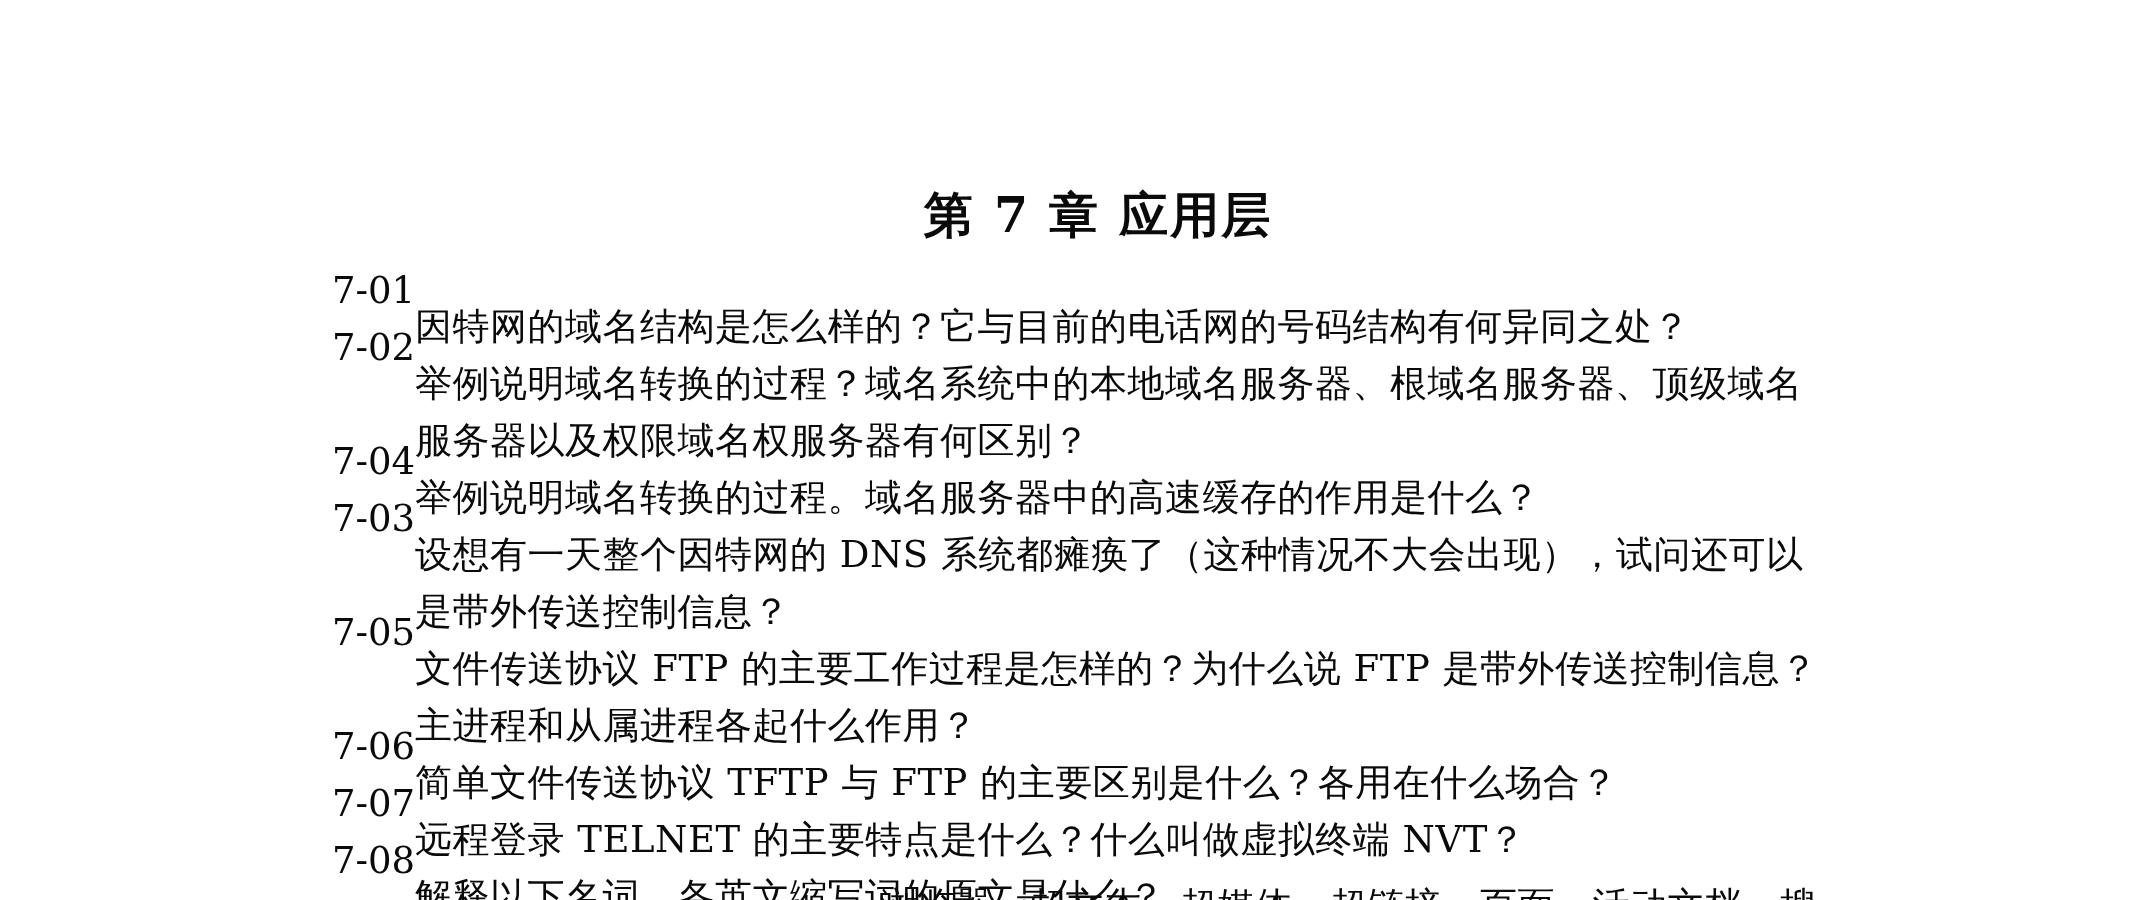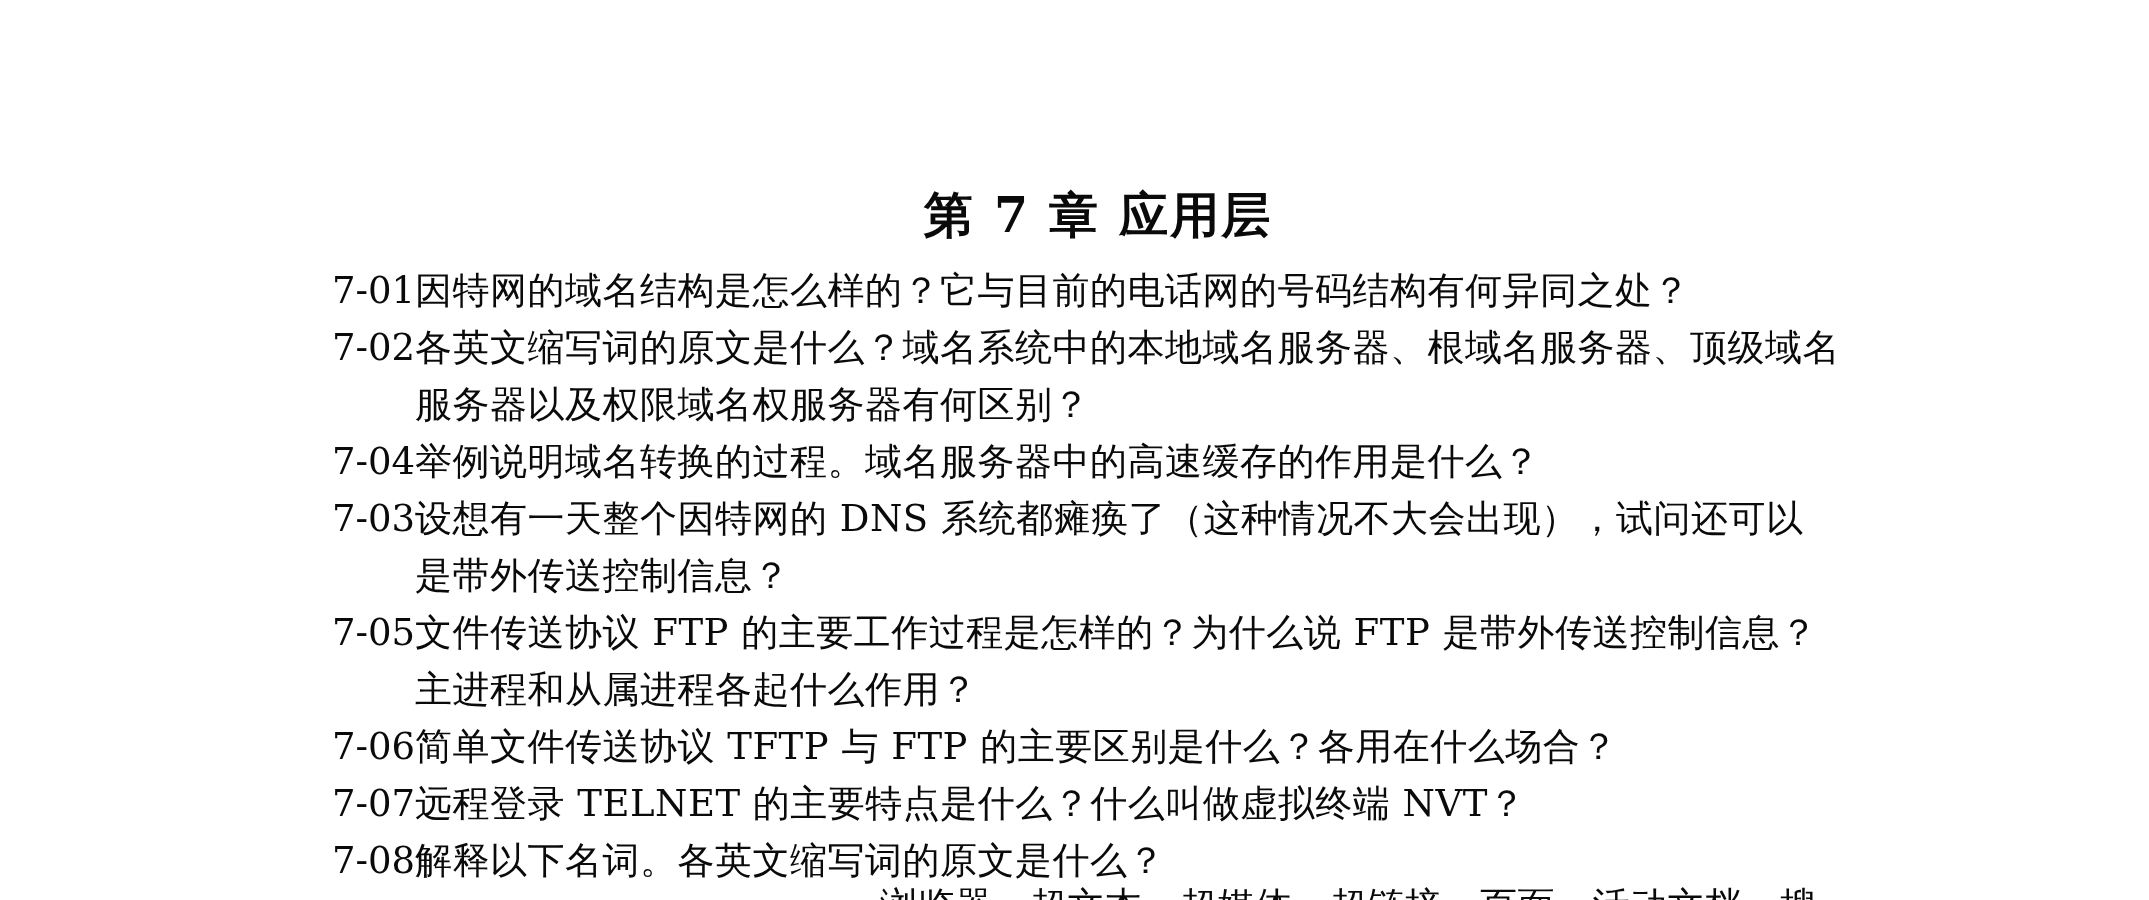--- a/index.html
+++ b/index.html
@@ -43,20 +43,21 @@
   .q-num {
     display: inline-block;
     width: 85px;
     vertical-align: top;
     text-align: right;
   }
   .q-text {
     display: inline-block;
     vertical-align: top;
     letter-spacing: 0.5px;
+    margin-top: 36px;
   }
   .clipped-line {
     position: absolute;
     top: 886px;
     left: 880px;
     font-size: 37px;
     line-height: 40px;
     white-space: nowrap;
     letter-spacing: 0.5px;
   }
@@ -67,21 +68,21 @@
 <div class="page">
 
   <h1 class="chapter-title">第 7 章  应用层</h1>
 
   <div class="questions" id="questions">
   <div class="q-line">
     <span class="q-num">7-01</span><span class="q-text">因特网的域名结构是怎么样的？它与目前的电话网的号码结构有何异同之处？</span>
   </div>
 
   <div class="q-line">
-    <span class="q-num">7-02</span><span class="q-text">各英文缩写词的原文是什么？域名系统中的本地域名服务器、根域名服务器、顶级域名</span>
+    <span class="q-num">7-02</span><span class="q-text">举例说明域名转换的过程？域名系统中的本地域名服务器、根域名服务器、顶级域名</span>
   </div>
 
   <div class="q-line">
     <span class="q-num"></span><span class="q-text">服务器以及权限域名权服务器有何区别？</span>
   </div>
 
   <div class="q-line">
     <span class="q-num">7-04</span><span class="q-text">举例说明域名转换的过程。域名服务器中的高速缓存的作用是什么？</span>
   </div>
 

